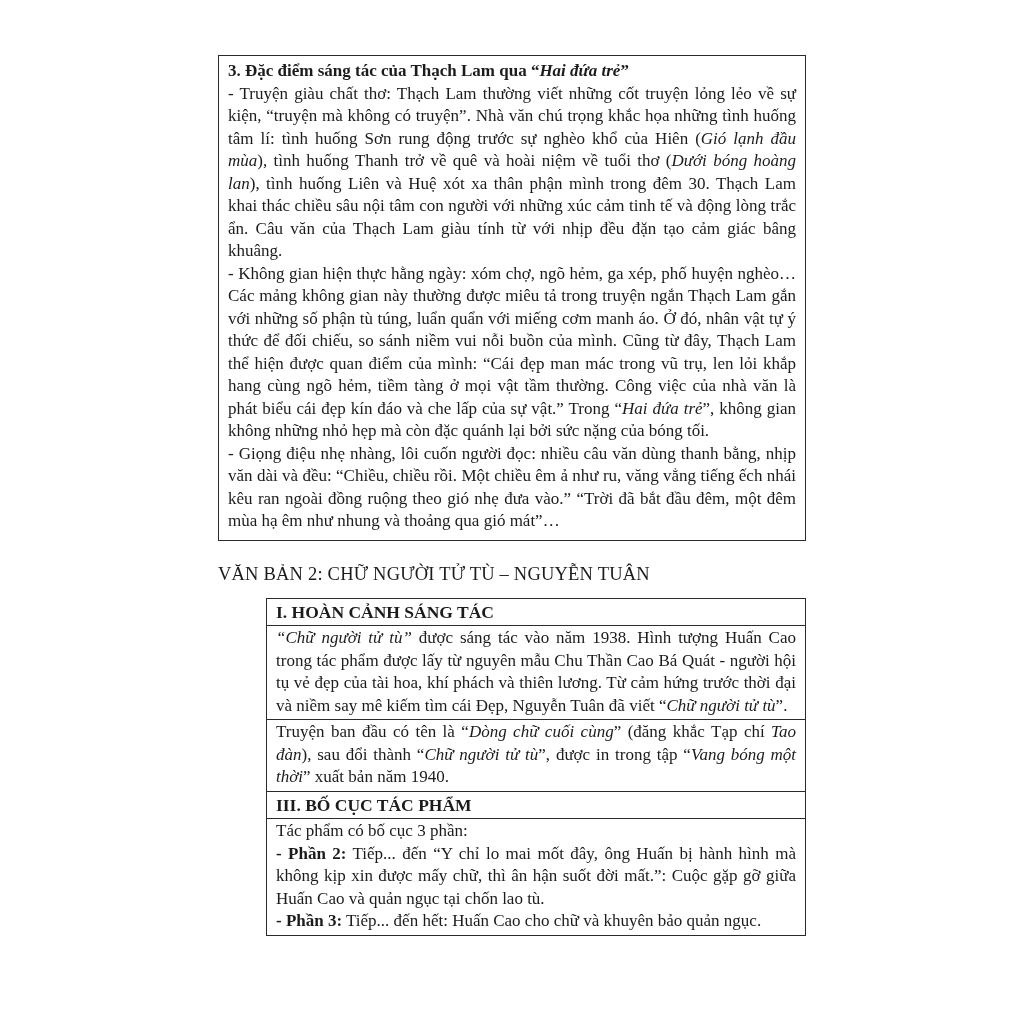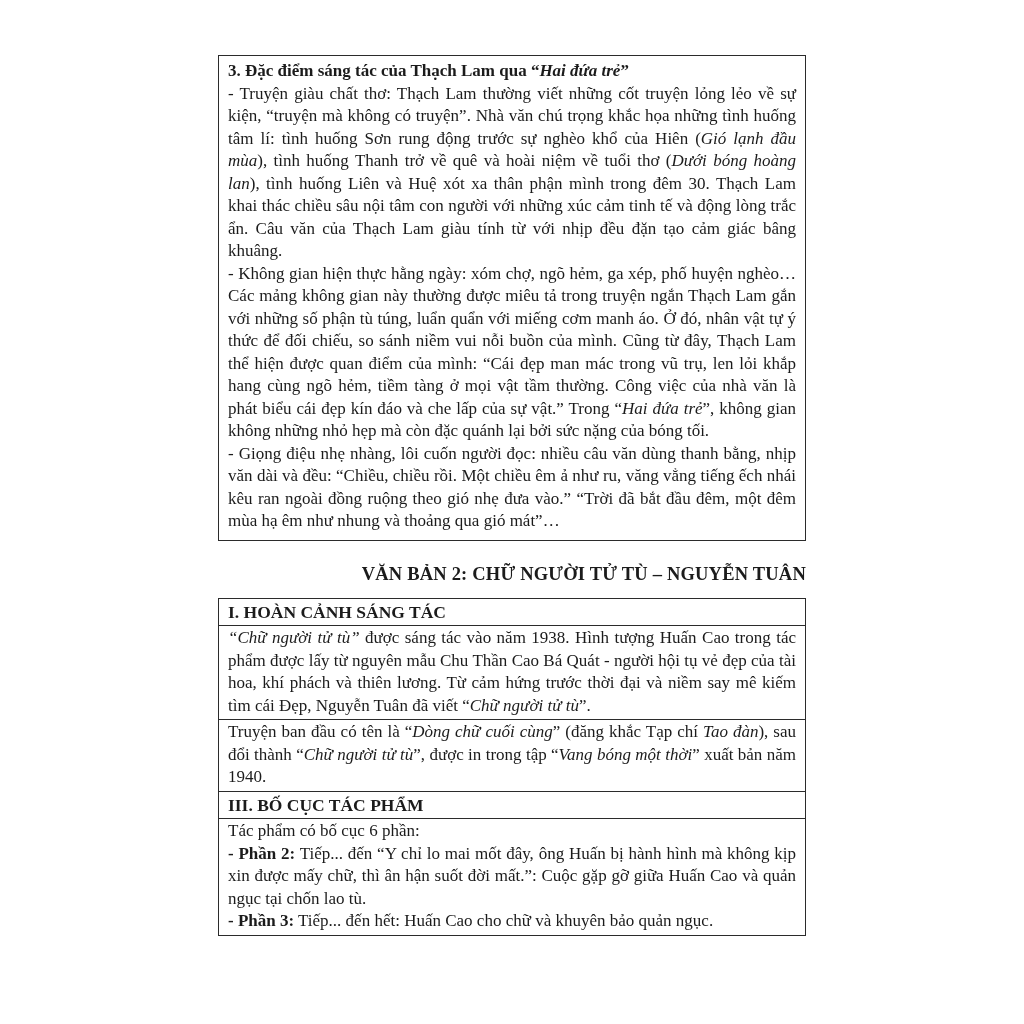--- a/index.html
+++ b/index.html
@@ -21,30 +21,31 @@
     padding: 4px 9px 7px 9px;
     font-size: 17px;
     line-height: 22.5px;
   }
   .notes-box p { margin: 0; text-align: justify; }
   .notes-box .box-title {
     text-align: left;
     font-weight: bold;
   }
   .section-heading {
-    text-align: right;
+    text-align: left;
     font-size: 18.5px;
-    font-weight: bold;
+    font-weight: normal;
     margin: 23px 0 13px 0;
     letter-spacing: 0.2px;
   }
   .analysis-table {
     border: 1.5px solid #2b2b2b;
     font-size: 17px;
     line-height: 22.5px;
+    margin-left: 48px;
   }
   .t-row { padding: 1px 9px 2px 9px; }
   .t-row + .t-row { border-top: 1.2px solid #2b2b2b; }
   .t-row.header {
     font-weight: bold;
     font-size: 17.5px;
     padding: 2px 9px;
   }
   .t-row.body p { margin: 0; text-align: justify; }
   .it { font-style: italic; }
@@ -67,19 +68,19 @@
   <div class="analysis-table">
     <div class="t-row header">I. HOÀN CẢNH SÁNG TÁC</div>
     <div class="t-row body">
       <p><span class="it">“Chữ người tử tù”</span><span> được sáng tác vào năm 1938. Hình tượng Huấn Cao trong tác phẩm được lấy từ nguyên mẫu Chu Thần Cao Bá Quát - người hội tụ vẻ đẹp của tài hoa, khí phách và thiên lương. Từ cảm hứng trước thời đại và niềm say mê kiếm tìm cái Đẹp, Nguyễn Tuân đã viết “</span><span class="it">Chữ người tử tù</span><span>”.</span></p>
     </div>
     <div class="t-row body">
       <p><span>Truyện ban đầu có tên là “</span><span class="it">Dòng chữ cuối cùng</span><span>” (đăng khắc Tạp chí </span><span class="it">Tao đàn</span><span>), sau đổi thành “</span><span class="it">Chữ người tử tù</span><span>”, được in trong tập “</span><span class="it">Vang bóng một thời</span><span>” xuất bản năm 1940.</span></p>
     </div>
     <div class="t-row header">III. BỐ CỤC TÁC PHẨM</div>
     <div class="t-row body">
-      <p><span>Tác phẩm có bố cục 6 phần:</span></p>
+      <p><span>Tác phẩm có bố cục 3 phần:</span></p>
       <p><span class="bd">- Phần 2:</span><span> Tiếp... đến “Y chỉ lo mai mốt đây, ông Huấn bị hành hình mà không kịp xin được mấy chữ, thì ân hận suốt đời mất.”: Cuộc gặp gỡ giữa Huấn Cao và quản ngục tại chốn lao tù.</span></p>
       <p><span class="bd">- Phần 3:</span><span> Tiếp... đến hết: Huấn Cao cho chữ và khuyên bảo quản ngục.</span></p>
     </div>
   </div>
 
 </div>
 
 </body></html>

